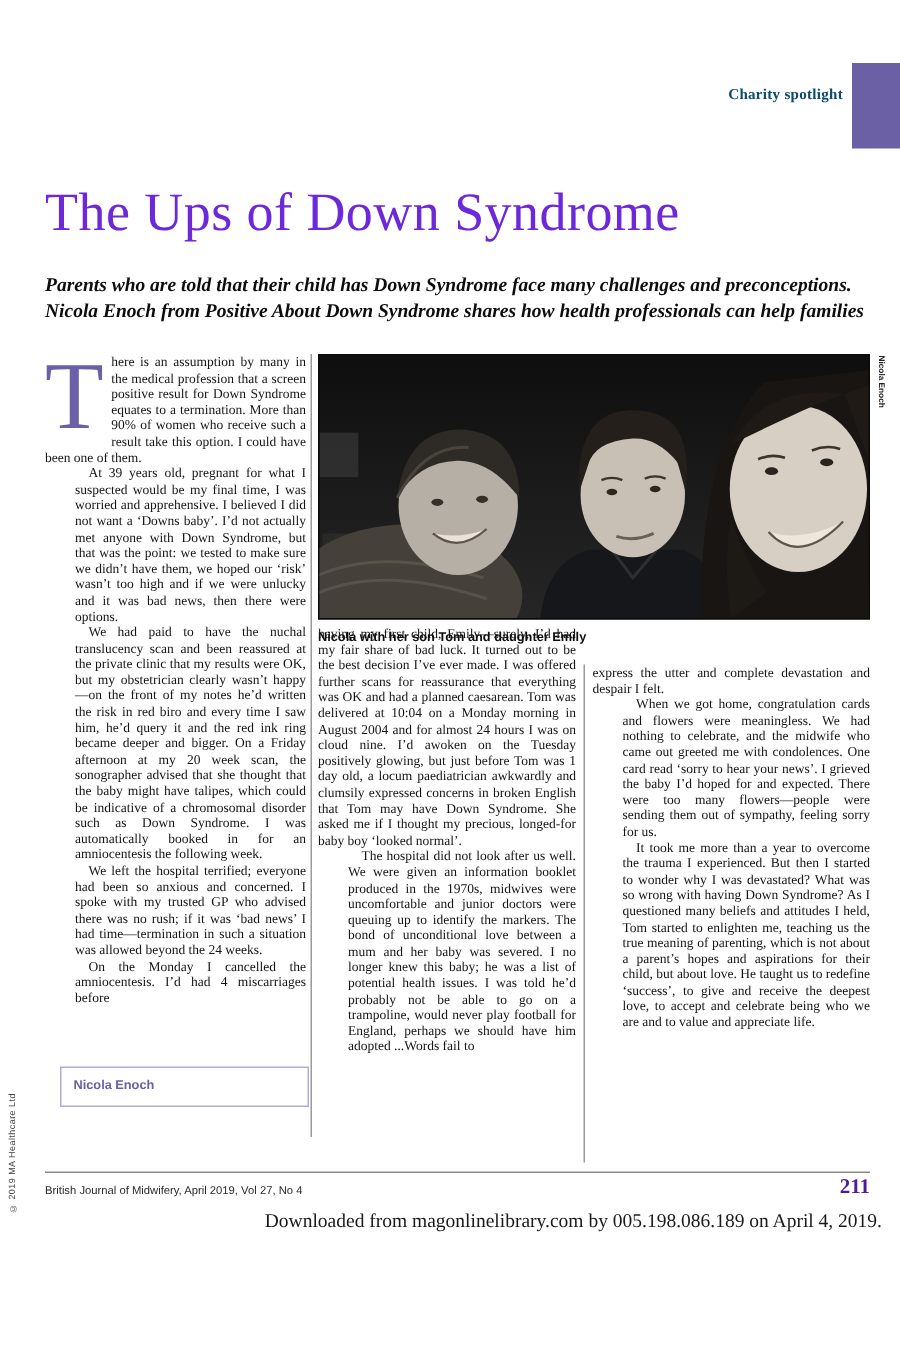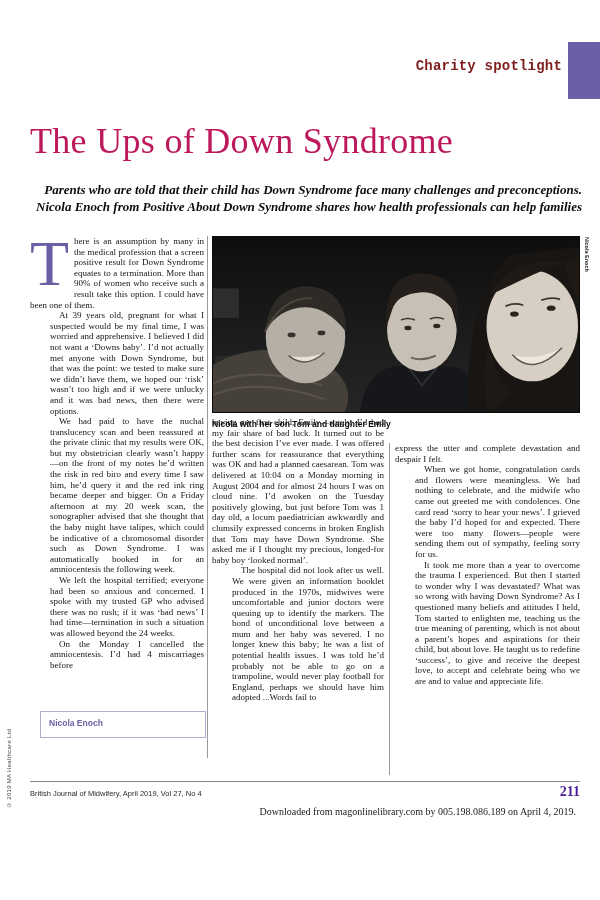--- a/index.html
+++ b/index.html
@@ -1,24 +1,24 @@
 <!DOCTYPE html>
 <html><head>
 <meta charset="utf-8">
 <style>
   html,body{margin:0;padding:0;background:#e8e8e8;}
   .page{position:relative;width:600px;height:900px;background:#ffffff;overflow:hidden;
         font-family:"Liberation Serif",serif;color:#111;}
-  .kicker{position:absolute;top:58px;right:38px;font-family:Liberation Mono, monospace;
-          font-weight:bold;font-size:14px;color:#7f1d1d;letter-spacing:0.2px;}
+  .kicker{position:absolute;top:58px;right:38px;font-family:Liberation Serif, serif;
+          font-weight:bold;font-size:10px;color:#0c4a6e;letter-spacing:0.2px;}
   .accent-block{position:absolute;left:568px;top:42px;width:32px;height:57px;background:#6b5fa5;}
   .title{position:absolute;left:30px;top:120px;width:560px;font-size:36px;font-weight:400;
-         letter-spacing:0.3px;color:#be185d;}
+         letter-spacing:0.3px;color:#6d28d9;}
   .standfirst{position:absolute;left:30px;top:182px;width:552px;font-style:italic;font-weight:bold;
-              font-size:13px;line-height:16.5px;color:#0d0d0d;text-align:right;}
+              font-size:13px;line-height:16.5px;color:#0d0d0d;}
   .side-copy{position:absolute;left:6px;top:688px;height:120px;writing-mode:vertical-rl;
              transform:rotate(180deg);font-family:"Liberation Sans",sans-serif;font-size:6px;
              color:#444;letter-spacing:0.3px;}
   .col{position:absolute;text-align:justify;font-size:9px;line-height:10.6px;color:#151515;}
   .col p{margin:0;}
   .col p.indent{text-indent:9px;margin-left:20px;}
   .col1{left:30px;top:236px;width:174px;}
   .col2{left:212px;top:417px;width:172px;}
   .col3{left:395px;top:443px;width:185px;}
   .dropcap{float:left;color:#6b5fa5;font-size:64px;line-height:52px;padding:2px 5px 0 0;
@@ -34,21 +34,21 @@
   .caption{position:absolute;left:212px;top:419px;width:368px;font-family:"Liberation Sans",sans-serif;
            font-weight:bold;font-size:8.5px;color:#0d0d0d;}
   .author-box{position:absolute;left:40px;top:711px;width:148px;border:1px solid #b3abd4;
               background:#fff;padding:6px 8px 7px 8px;font-family:"Liberation Sans",sans-serif;}
   .author-name{font-weight:bold;font-size:8.5px;color:#6b5fa5;margin:0 0 2px 0;}
   .author-role{font-size:8.5px;line-height:11px;color:#111;margin:0;}
   .footer-rule{position:absolute;left:30px;top:781px;width:550px;height:1px;background:#8a8a8a;}
   .footer-journal{position:absolute;left:30px;top:789px;font-family:"Liberation Sans",sans-serif;
                   font-weight:normal;font-size:7.5px;color:#2a2a2a;}
   .page-number{position:absolute;right:20px;top:784px;font-weight:bold;font-size:14px;color:#4c1d95;}
-  .download-note{position:absolute;right:24px;top:806px;font-size:10px;color:#1a1a1a;}
+  .download-note{position:absolute;right:12px;top:806px;font-size:13px;color:#1a1a1a;}
 </style>
 </head>
 <body>
 
 <div class="page">
 
   <div class="kicker">Charity spotlight</div>
   <div class="accent-block"></div>
 
   <h1 class="title" style="margin:0;">The Ups of Down Syndrome</h1>

